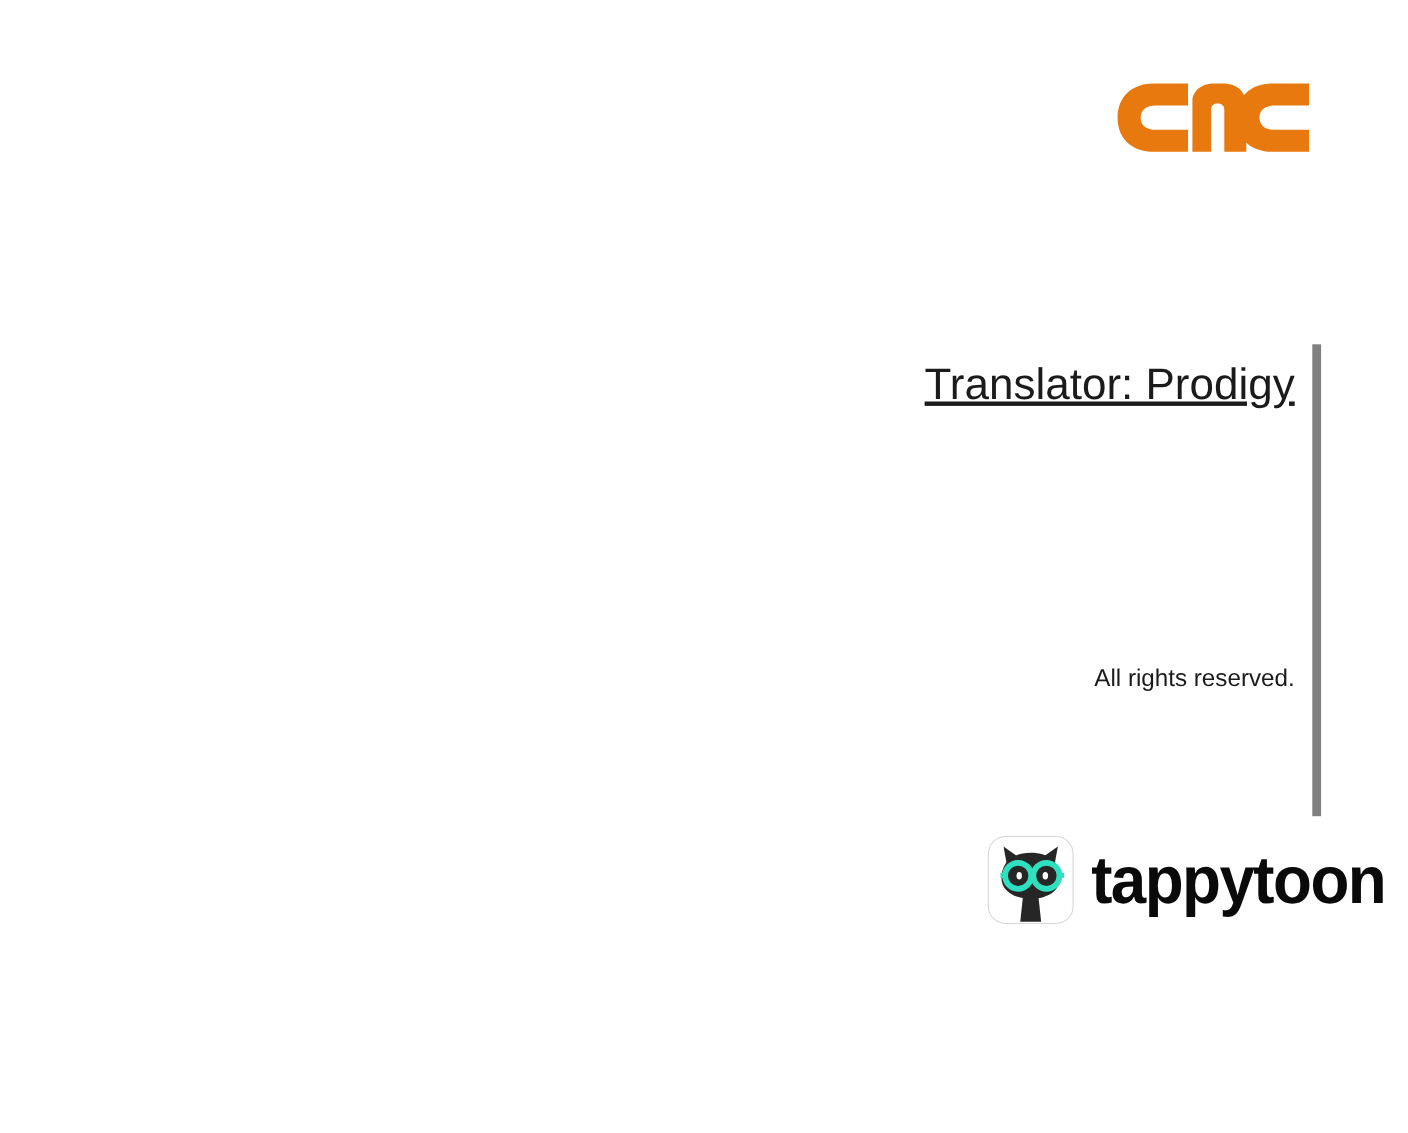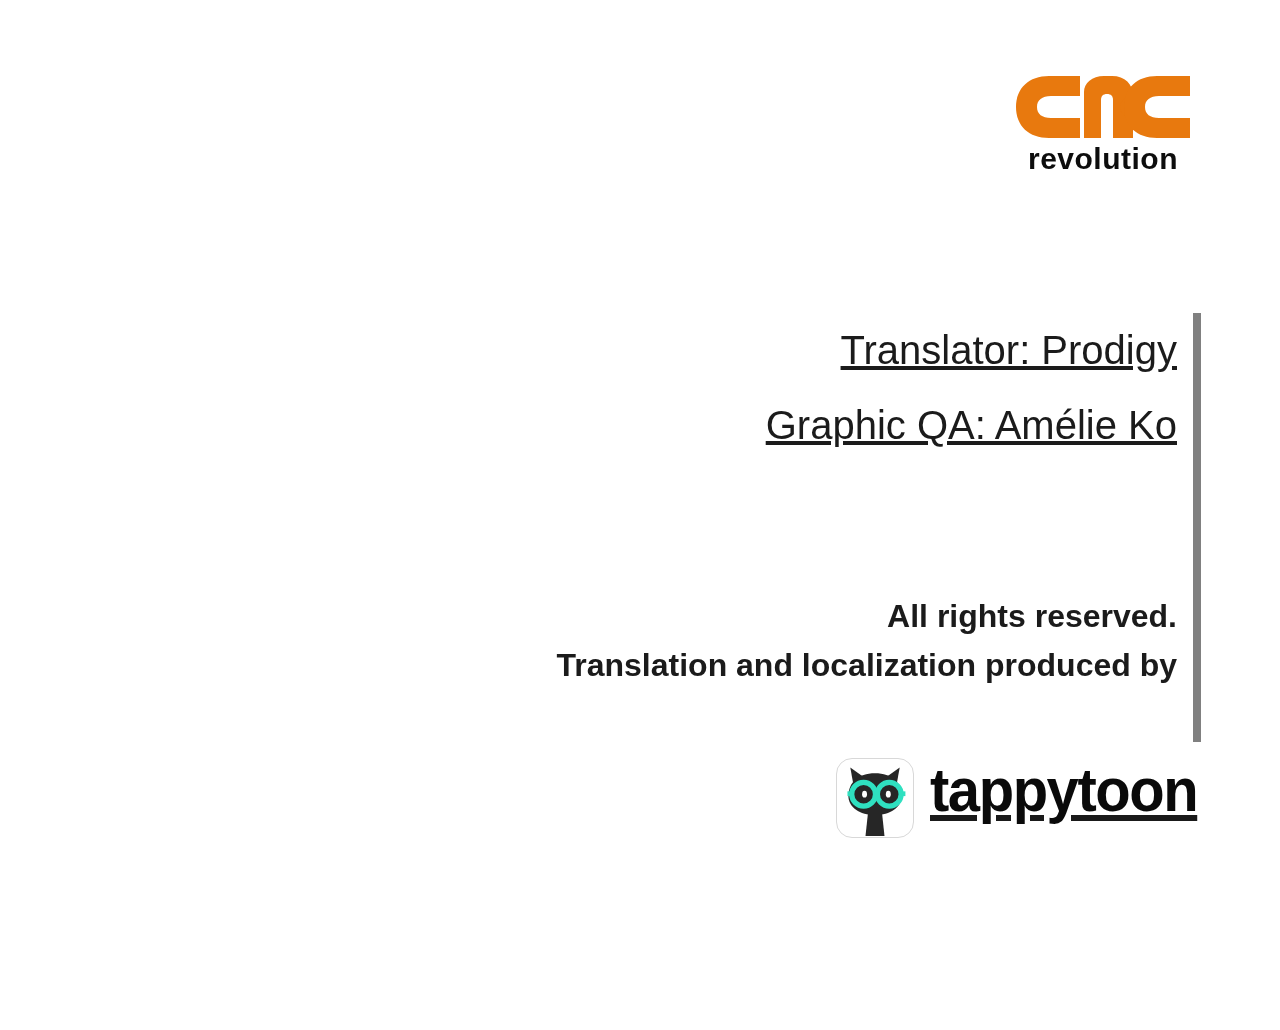--- a/index.html
+++ b/index.html
@@ -73,37 +73,37 @@
   
   #rights-block {
     position: absolute;
     left: 420px;
     top: 592px;
     width: 757px;
     text-align: right;
   }
   .rights-line {
     font-family: "Liberation Sans", sans-serif;
-    font-weight: 700;
-    font-size: 32px;
+    font-weight: 400;
+    font-size: 22px;
     line-height: 49px;
     color: #1b1b1b;
     white-space: nowrap;
   }
 
   
   #tappytoon-logo {
     position: absolute;
-    left: 836px;
+    left: 898px;
     top: 758px;
     width: 332px;
     height: 84px;
     display: flex;
+    align-items: center;
     gap: 16px;
-    text-decoration: underline;
   }
   #tappytoon-cat-tile {
     width: 78px;
     height: 80px;
     flex: 0 0 auto;
     background: #ffffff;
     border: 1px solid #d8d8d8;
     border-radius: 16px;
     overflow: hidden;
     box-sizing: border-box;
@@ -130,33 +130,30 @@
 
       <path d="M4 33 C4 14 17 2 37 2 L68 2 L68 22 L39 22 C30 22 25 26 25 33 C25 40 30 44 39 44 L68 44 L68 64 L37 64 C17 64 4 52 4 33 Z"></path>
 
       <path d="M72 18 C72 9 80 2 92 2 L100 2 C113 2 121 10 121 22 L121 64 L101 64 L101 26 C101 22 99 20 95 20 C91 20 89 22 89 26 L89 64 L72 64 Z"></path>
 
       <circle cx="118" cy="33" r="10"></circle>
 
       <path d="M112 33 C112 14 125 2 145 2 L178 2 L178 22 L147 22 C138 22 133 26 133 33 C133 40 138 44 147 44 L178 44 L178 64 L145 64 C125 64 112 52 112 33 Z"></path>
     </g>
   </svg>
-  <span id="cnc-revolution-text">revolution</span>
 </div>
 
 <div id="credits-rule"></div>
 
 <div id="credits-block">
   <div class="credit-line">Translator: Prodigy</div>
-  <div class="credit-line">Graphic QA: Amélie Ko</div>
 </div>
 
 <div id="rights-block">
   <div class="rights-line">All rights reserved.</div>
-  <div class="rights-line">Translation and localization produced by</div>
 </div>
 
 <div id="tappytoon-logo">
   <div id="tappytoon-cat-tile">
     <svg viewBox="0 0 80 80" aria-hidden="true">
       <g>
 
         <path d="M18 30 L14 8 L31 20 Z" fill="#262626"></path>
         <path d="M62 30 L66 8 L49 20 Z" fill="#262626"></path>
         <path d="M40 14 C58 14 68 24 68 38 C68 50 56 58 40 58 C24 58 12 50 12 38 C12 24 22 14 40 14 Z" fill="#262626"></path>

